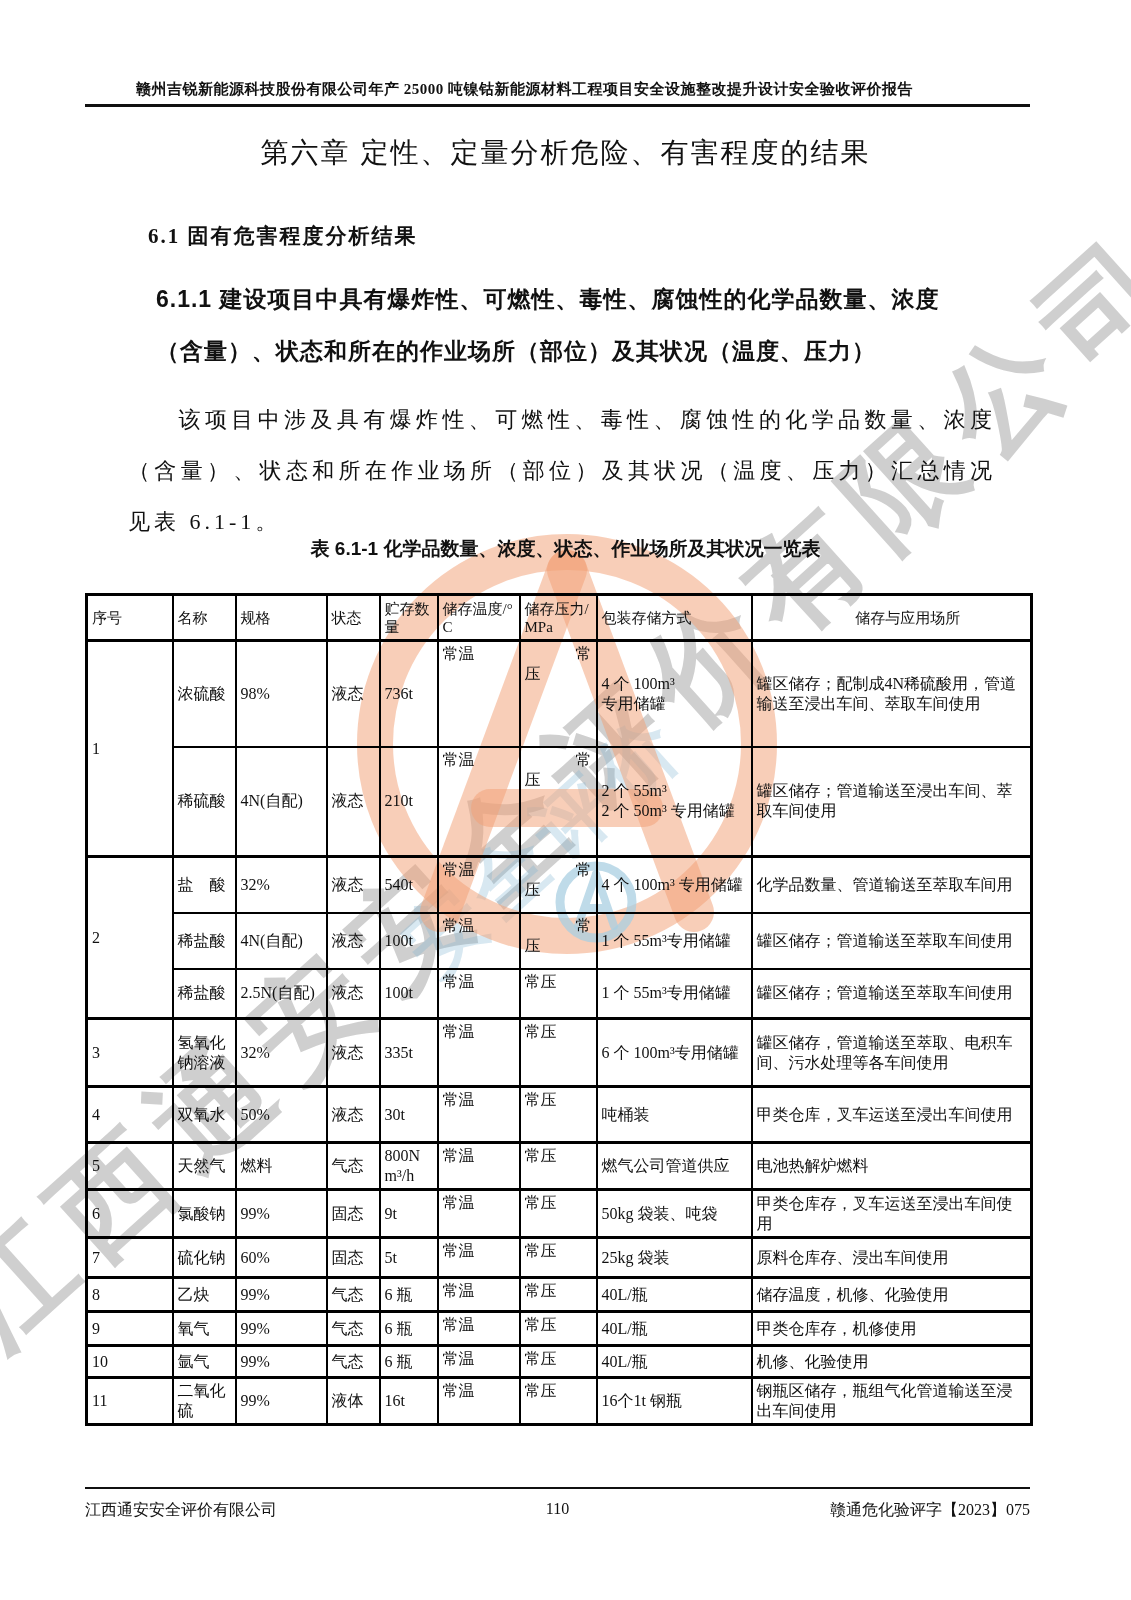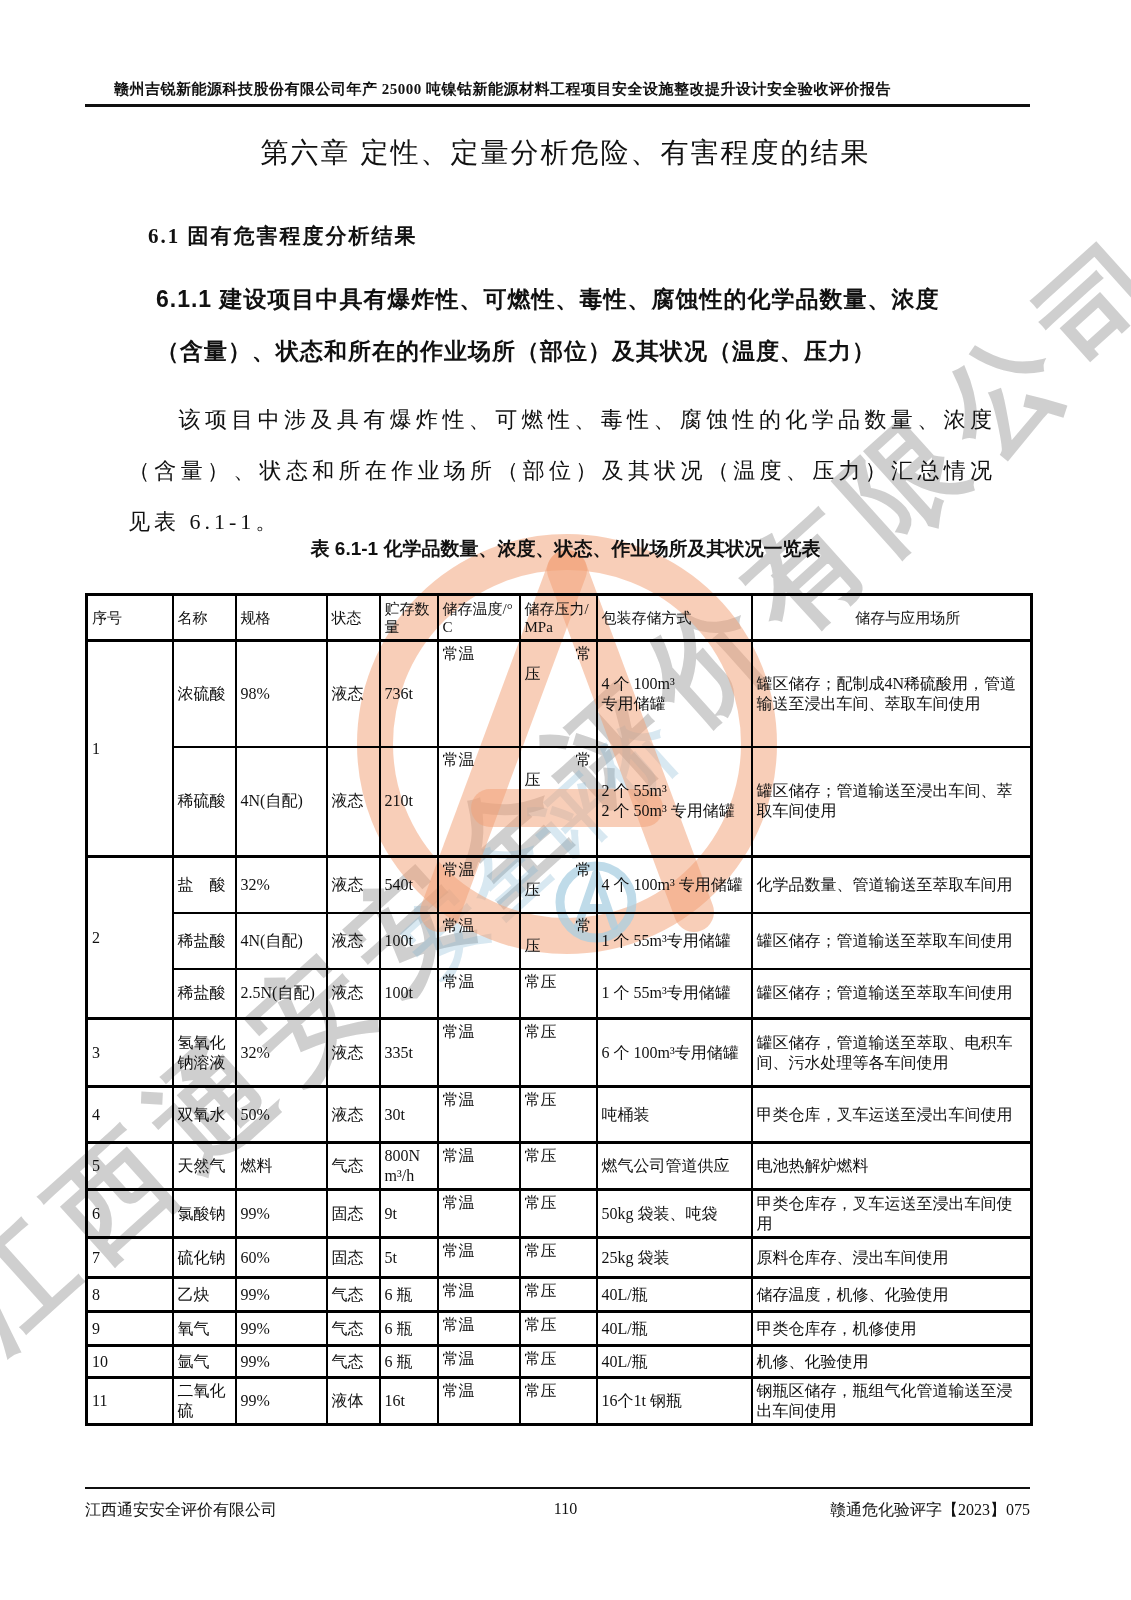--- a/index.html
+++ b/index.html
@@ -25,21 +25,21 @@
   .wm-logo { left:352px; top:512px; z-index:1; }
   .wm-blue-mark { left:548px; top:852px; z-index:1; }
   .wm-red {
     left:388px; top:1042px; z-index:6;
     font-family:"Liberation Sans", sans-serif; font-weight:bold;
     font-size:84px; letter-spacing:14px; color:rgba(215,70,66,0.50);
   }
   
   .content { position:absolute; inset:0; z-index:3; }
   .doc-header {
-    position:absolute; left:108px; top:80px; width:910px;
+    position:absolute; left:130px; top:80px; width:910px;
     font-size:15px; font-weight:bold; letter-spacing:0.5px;padding-left:6px;
   }
   .header-rule { position:absolute; left:85px; top:104px; width:945px; height:3px; background:#101010; }
   .chapter-title {
     position:absolute; left:0; top:134px; width:1131px; text-align:center;
     font-family:"Liberation Sans", sans-serif; font-weight:normal; font-size:28px; letter-spacing:2px;
   }
   .h61 {
     position:absolute; left:128px; top:222px;
     font-weight:bold; font-size:21px; letter-spacing:2px;margin-left:20px;
@@ -75,21 +75,21 @@
   .chem thead th { font-size:15px; line-height:18px; }
   .chem thead th.c-loc { text-align:center;padding-left:37px; }
   .chem tbody tr.group-start td { border-top:3px solid #000; }
   .chem td.c-temp, .chem td.c-pres { vertical-align:top; }
   .chem td.c-pack, .chem td.c-qty { white-space:pre-line; }
   .pres-top { text-align:right; }
   
   .footer-rule { position:absolute; left:85px; top:1487px; width:945px; height:2px; background:#101010; }
   .footer { position:absolute; left:85px; top:1500px; width:945px; font-size:16px; }
   .footer .f-left { position:absolute; left:0; }
-  .footer .f-center { position:absolute; left:8px; width:945px; text-align:center; }
+  .footer .f-center { position:absolute; left:0; width:945px; text-align:center; }
   .footer .f-right { position:absolute; right:0; }
 </style>
 </head>
 <body>
 
 <div class="page">
 
   <div class="wm wm-gray">江西通安安全评价有限公司</div>
   <div class="wm wm-blue">安全评价</div>
   <svg class="wm wm-logo" width="430" height="470" viewBox="0 0 430 470">

